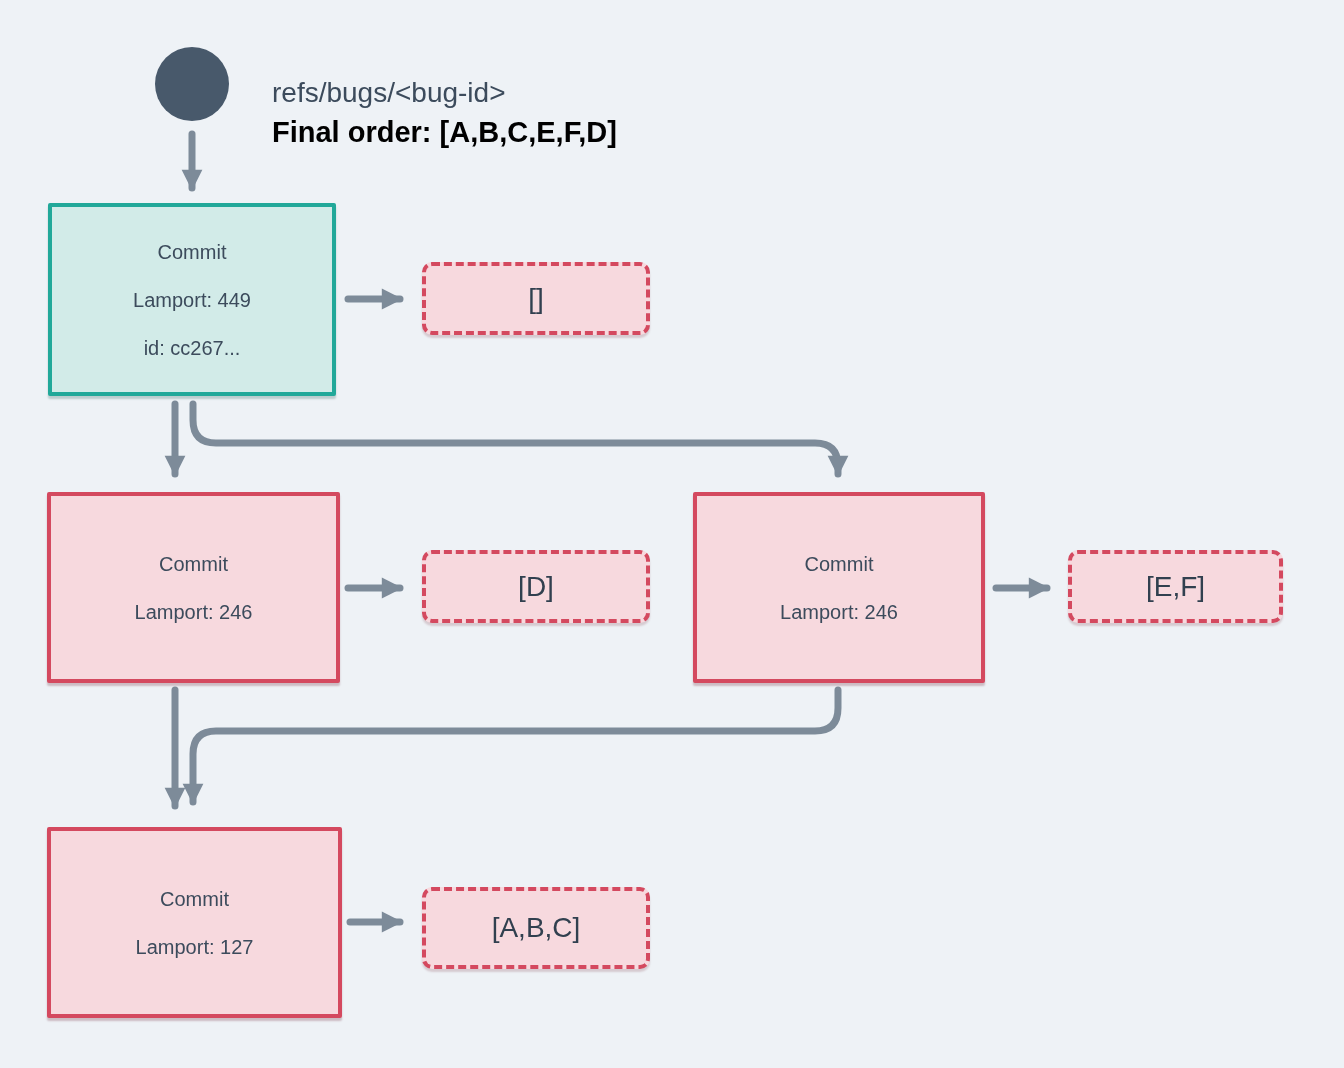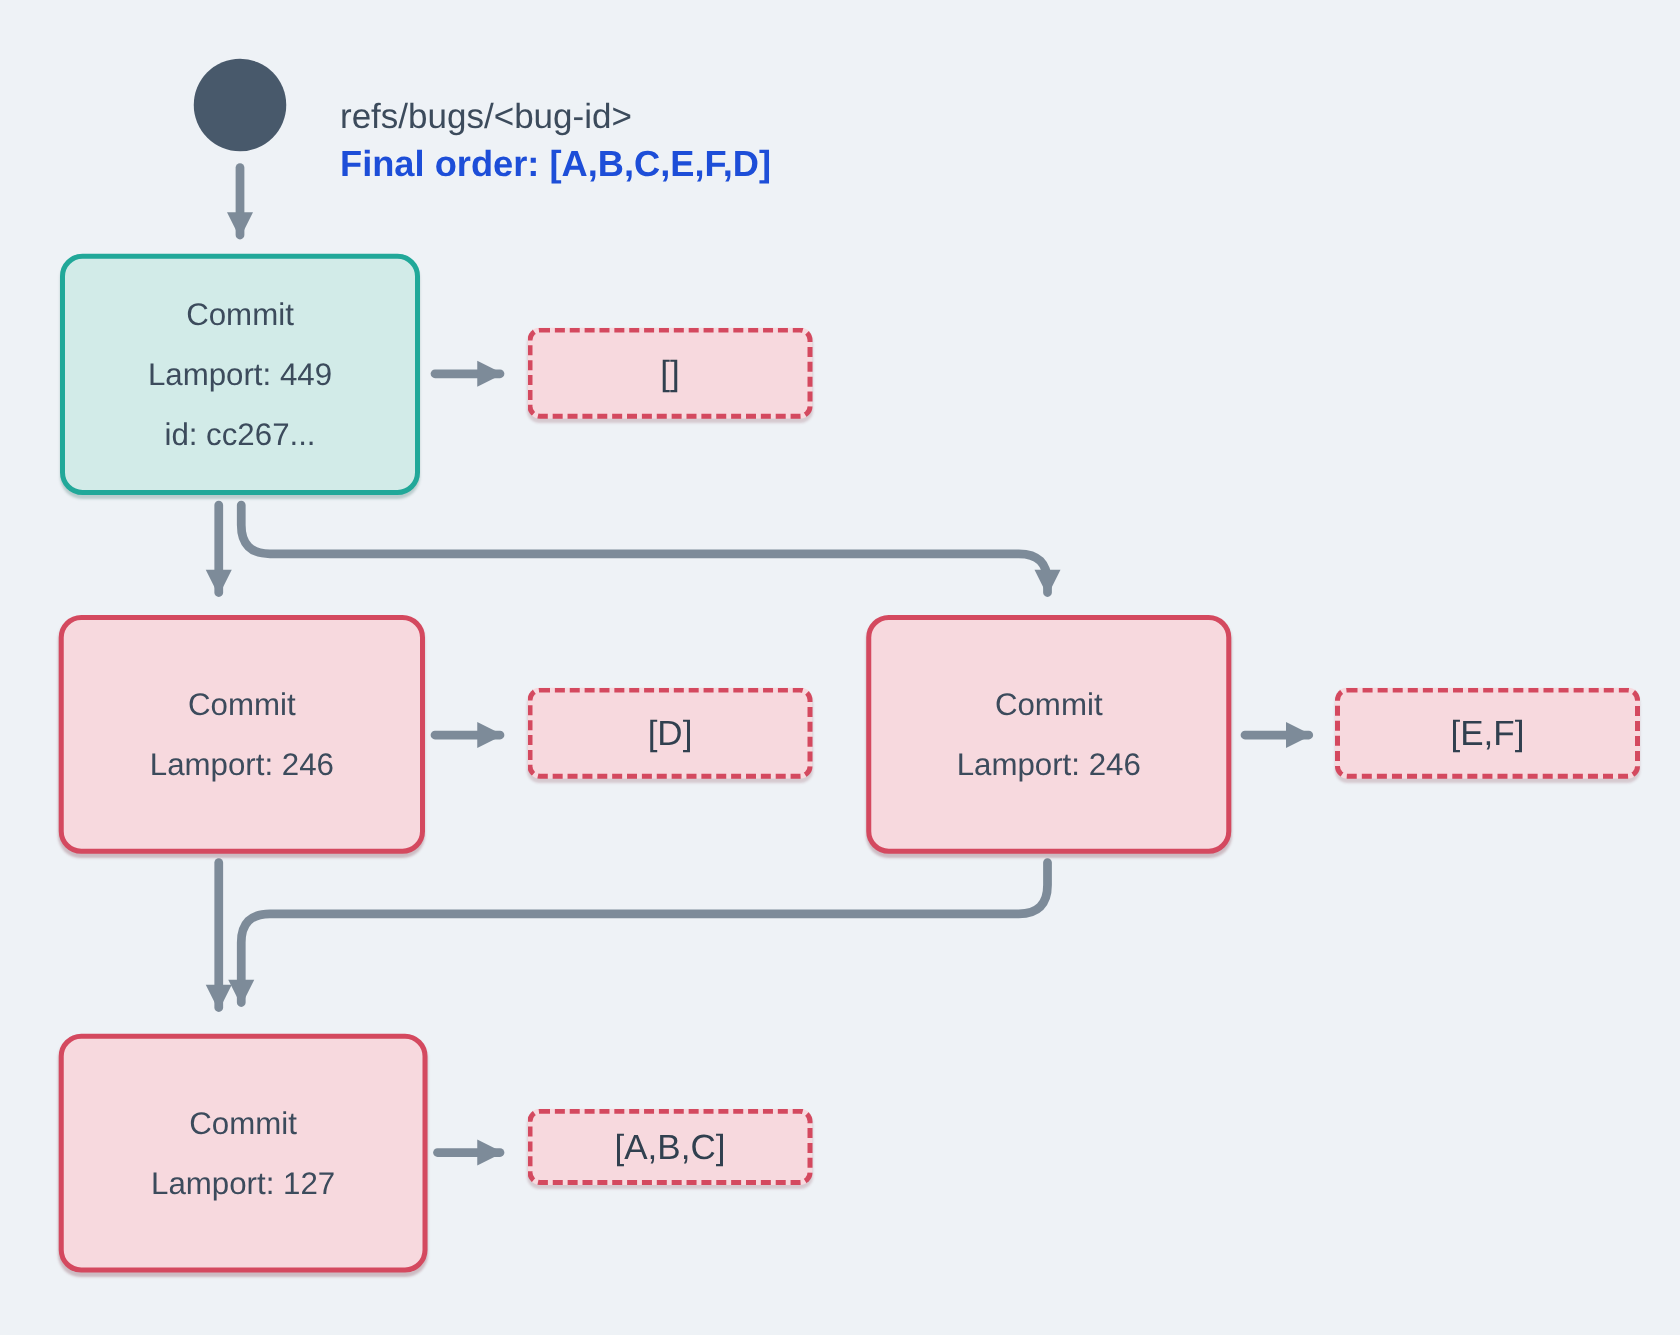--- a/index.html
+++ b/index.html
@@ -28,27 +28,27 @@
   .ref-dot{
     position:absolute;left:155px;top:47px;width:74px;height:74px;
     border-radius:50%;background:var(--slate);z-index:2;
   }
   .ref-label{
     position:absolute;left:272px;top:57px;font-size:28px;line-height:32px;
     color:var(--text);z-index:2;white-space:nowrap;margin-top:20px;
   }
   .final-order{
     position:absolute;left:272px;top:115px;font-size:29px;line-height:34px;
-    font-weight:bold;color:#1d4ed8;z-index:2;white-space:nowrap;
+    font-weight:bold;color:#000000;z-index:2;white-space:nowrap;
   }
 
   .commit{
-    position:absolute;z-index:2;border-radius:18px;
+    position:absolute;z-index:2;border-radius:2px;
     display:flex;flex-direction:column;justify-content:center;align-items:center;
-    font-size:25px;line-height:48px;text-align:center;
+    font-size:20px;line-height:48px;text-align:center;
     background:var(--pink-fill);border:4px solid var(--crimson-border);
     box-shadow:0 3px 2px rgba(120,45,60,0.28);
   }
   .commit.teal{
     background:var(--teal-fill);border-color:var(--teal-border);
     box-shadow:0 3px 2px rgba(30,90,85,0.25);
   }
   .ops{
     position:absolute;z-index:2;border-radius:10px;
     display:flex;justify-content:center;align-items:center;
@@ -56,23 +56,23 @@
     border:4px dashed var(--crimson-border);
     box-shadow:0 3px 2px rgba(120,45,60,0.2);
     color:#31404f;
   }
 
   #commit-head{left:48px;top:203px;width:288px;height:193px;}
   #ops-head{left:422px;top:262px;width:228px;height:73px;}
   #commit-left{left:47px;top:492px;width:293px;height:191px;}
   #ops-left{left:422px;top:550px;width:228px;height:73px;}
   #commit-right{left:693px;top:492px;width:292px;height:191px;}
-  #ops-right{left:1068px;top:550px;width:244px;height:73px;}
+  #ops-right{left:1068px;top:550px;width:215px;height:73px;}
   #commit-bottom{left:47px;top:827px;width:295px;height:191px;}
-  #ops-bottom{left:422px;top:887px;width:228px;height:61px;}
+  #ops-bottom{left:422px;top:887px;width:228px;height:82px;}
 </style>
 </head>
 <body>
 
 <div class="canvas">
 
   <svg class="edges" viewBox="0 0 1344 1068" aria-hidden="true">
     <defs>
       <marker id="ah" viewBox="0 0 20 20" refX="16" refY="10" markerWidth="26" markerHeight="26" markerUnits="userSpaceOnUse" orient="auto-start-reverse">
         <path class="head" d="M2,2 L18,10 L2,18 Z"></path>

